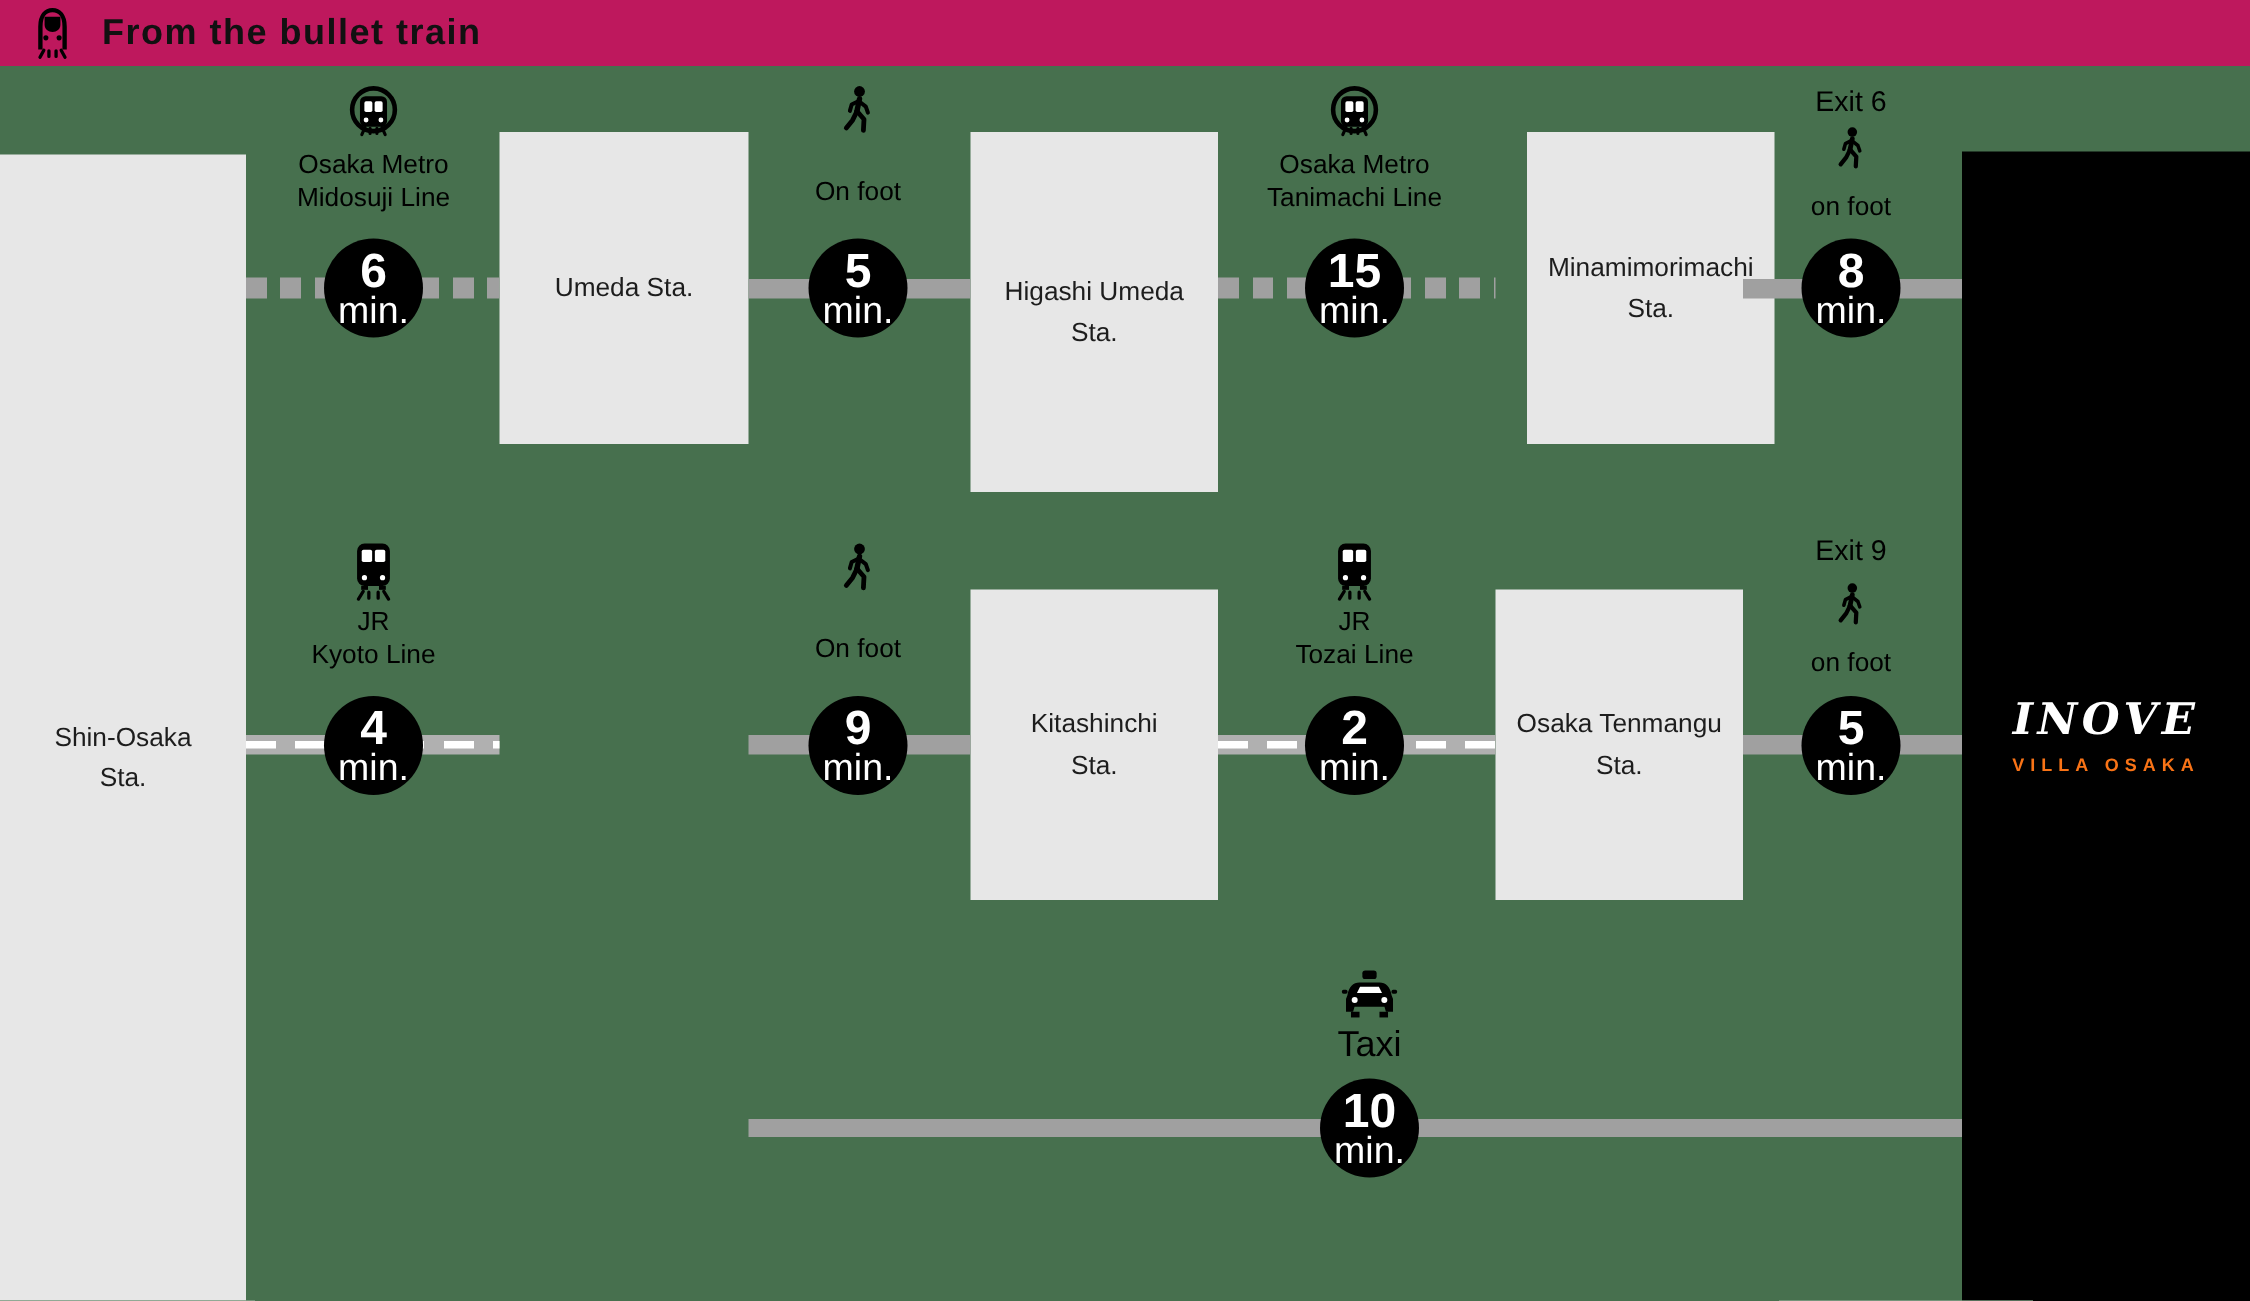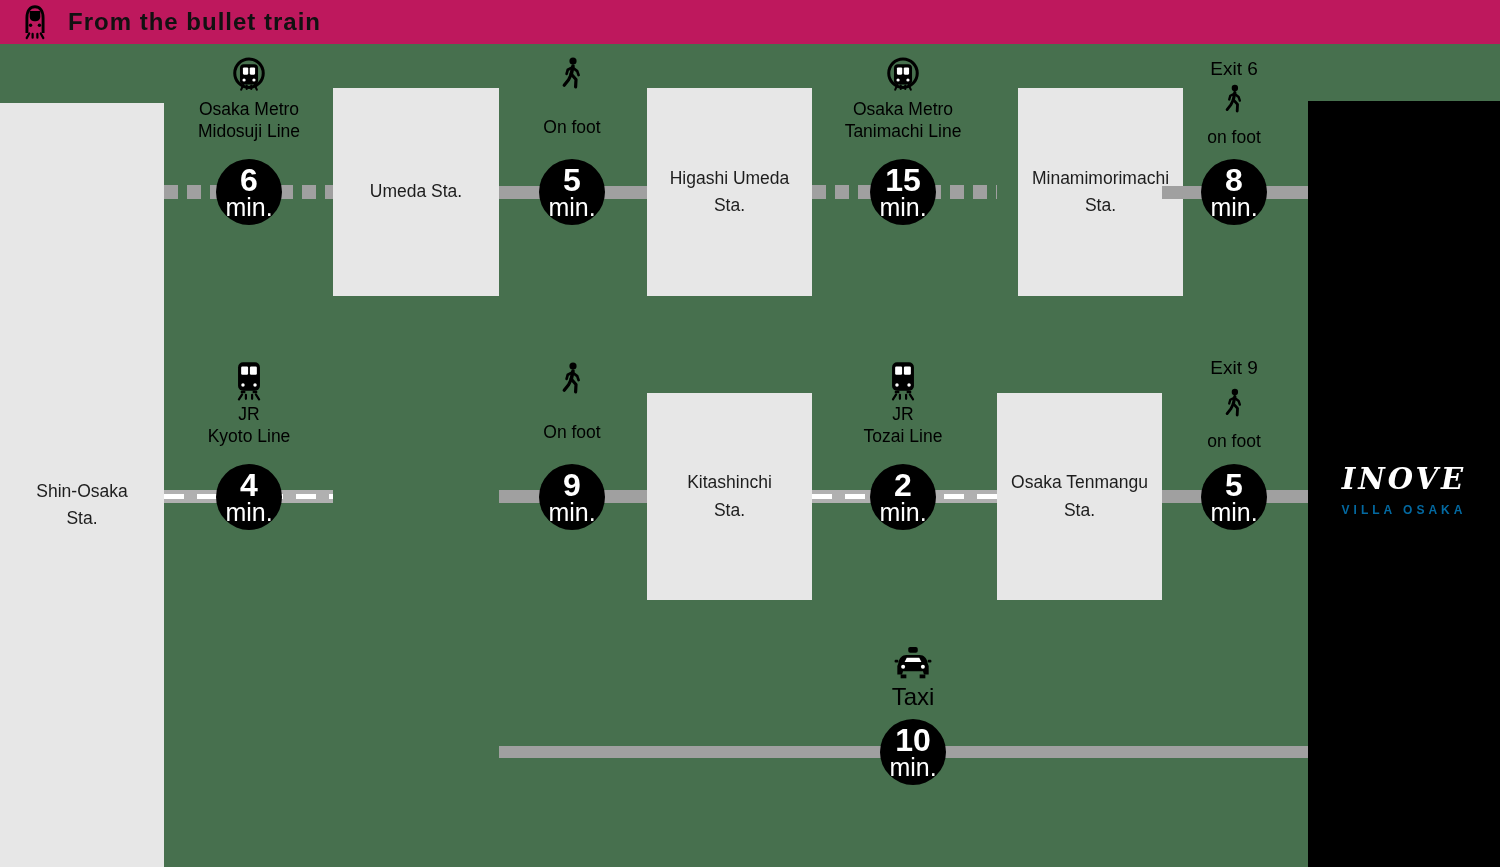--- a/index.html
+++ b/index.html
@@ -6,21 +6,21 @@
   body{font-family:"Liberation Sans",sans-serif;}
   .canvas{position:relative;width:1500px;height:867px;background:#47704e;overflow:hidden;}
   .topbar{position:absolute;left:0;top:0;width:1500px;height:44px;background:#be185d;display:flex;align-items:center;}
   .topbar .ticon{margin-left:18px;display:flex;align-items:center;}
   .page-title{font-size:24px;font-weight:bold;color:#111;margin:0 0 0 16px;letter-spacing:1px;}
   .box{position:absolute;background:#e7e7e7;display:flex;align-items:center;justify-content:center;
        text-align:center;font-size:17.5px;line-height:1.55;color:#1d1d1d;white-space:pre-line;box-sizing:border-box;}
   .inove-box{position:absolute;background:#000;display:flex;flex-direction:column;align-items:center;justify-content:center;box-sizing:border-box;}
   .inove-name{color:#fff;font-family:"DejaVu Serif","Liberation Serif",serif;font-weight:bold;
               font-size:29px;letter-spacing:3px;font-style:italic;}
-  .inove-sub{color:#0369a1;font-size:12px;font-weight:bold;letter-spacing:4px;margin-top:7px;}
+  .inove-sub{color:#f97316;font-size:12px;font-weight:bold;letter-spacing:4px;margin-top:7px;}
   .line-dash{position:absolute;height:14px;
        background:repeating-linear-gradient(90deg,#a0a0a0 0 14px,rgba(0,0,0,0) 14px 23px);}
   .line-solid{position:absolute;height:13px;background:#a0a0a0;}
   .line-jr{position:absolute;height:13px;background-color:#b0b0b0;
        background-image:repeating-linear-gradient(90deg,#ffffff 0 20px,rgba(0,0,0,0) 20px 33px);
        background-size:100% 5px;background-position:0 center;background-repeat:no-repeat;}
   .badge{position:absolute;width:66px;height:66px;border-radius:50%;background:#000;color:#fff;
        display:flex;flex-direction:column;align-items:center;justify-content:center;text-align:center;}
   .badge .num{font-size:32px;font-weight:bold;line-height:30px;}
   .badge .unit{font-size:25px;font-weight:normal;line-height:25px;}
@@ -44,21 +44,21 @@
         <circle cx="25.2" cy="24.8" r="2" fill="#000"></circle>
         <path d="M13.2 34.5 L10.2 40 M26.8 34.5 L29.8 40 M17.2 35 v4.4 M22.8 35 v4.4" stroke="#000" stroke-width="2.6" stroke-linecap="round"></path>
       </svg>
     </span>
     <h1 class="page-title">From the bullet train</h1>
   </div>
 
   <div class="box" style="left:0;top:103px;width:164px;height:764px;padding-top:40px;">Shin-Osaka
 Sta.</div>
   <div class="box" style="left:333px;top:88px;width:166px;height:208px;">Umeda Sta.</div>
-  <div class="box" style="left:647px;top:88px;width:165px;height:208px;">Higashi Umeda
+  <div class="box" style="left:647px;top:88px;width:165px;height:240px;">Higashi Umeda
 Sta.</div>
   <div class="box" style="left:997px;top:88px;width:165px;height:208px;margin-left:21px;">Minamimorimachi
 Sta.</div>
   <div class="box" style="left:647px;top:393px;width:165px;height:207px;">Kitashinchi
 Sta.</div>
   <div class="box" style="left:997px;top:393px;width:165px;height:207px;">Osaka Tenmangu
 Sta.</div>
 
   <div class="inove-box" style="left:1308px;top:101px;width:192px;height:766px;padding-top:10px;">
     <div class="inove-name">INOVE</div>

